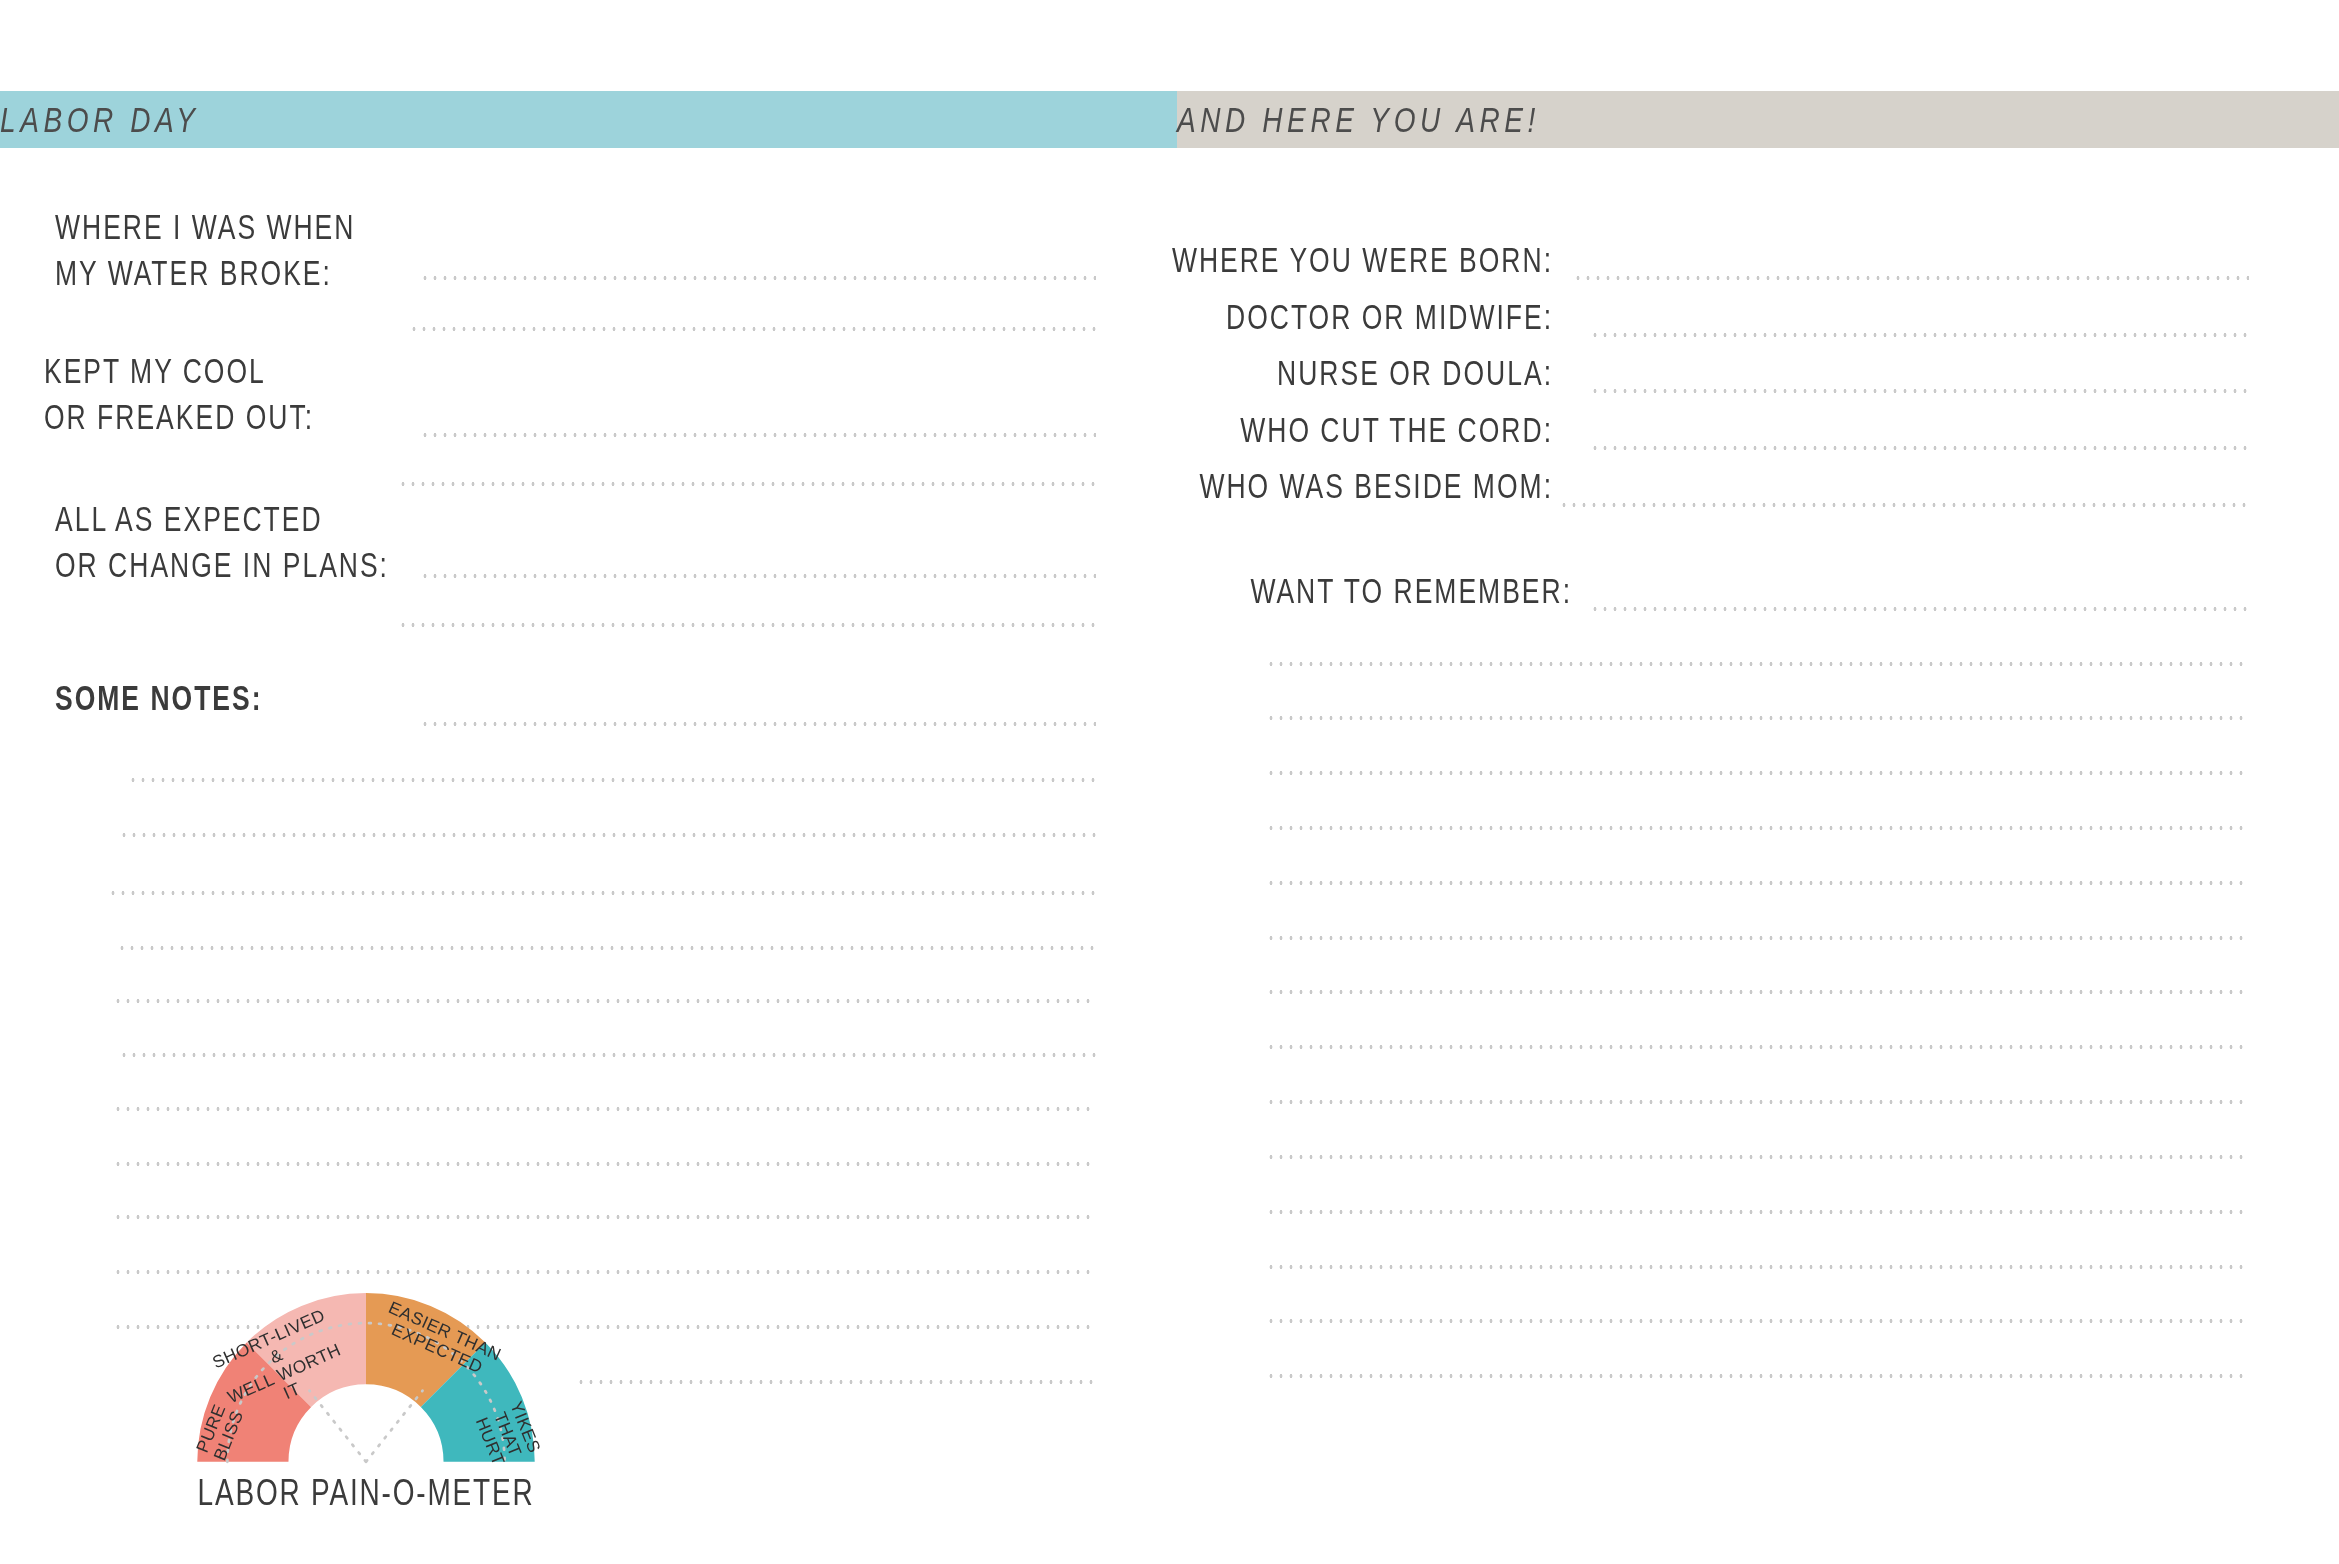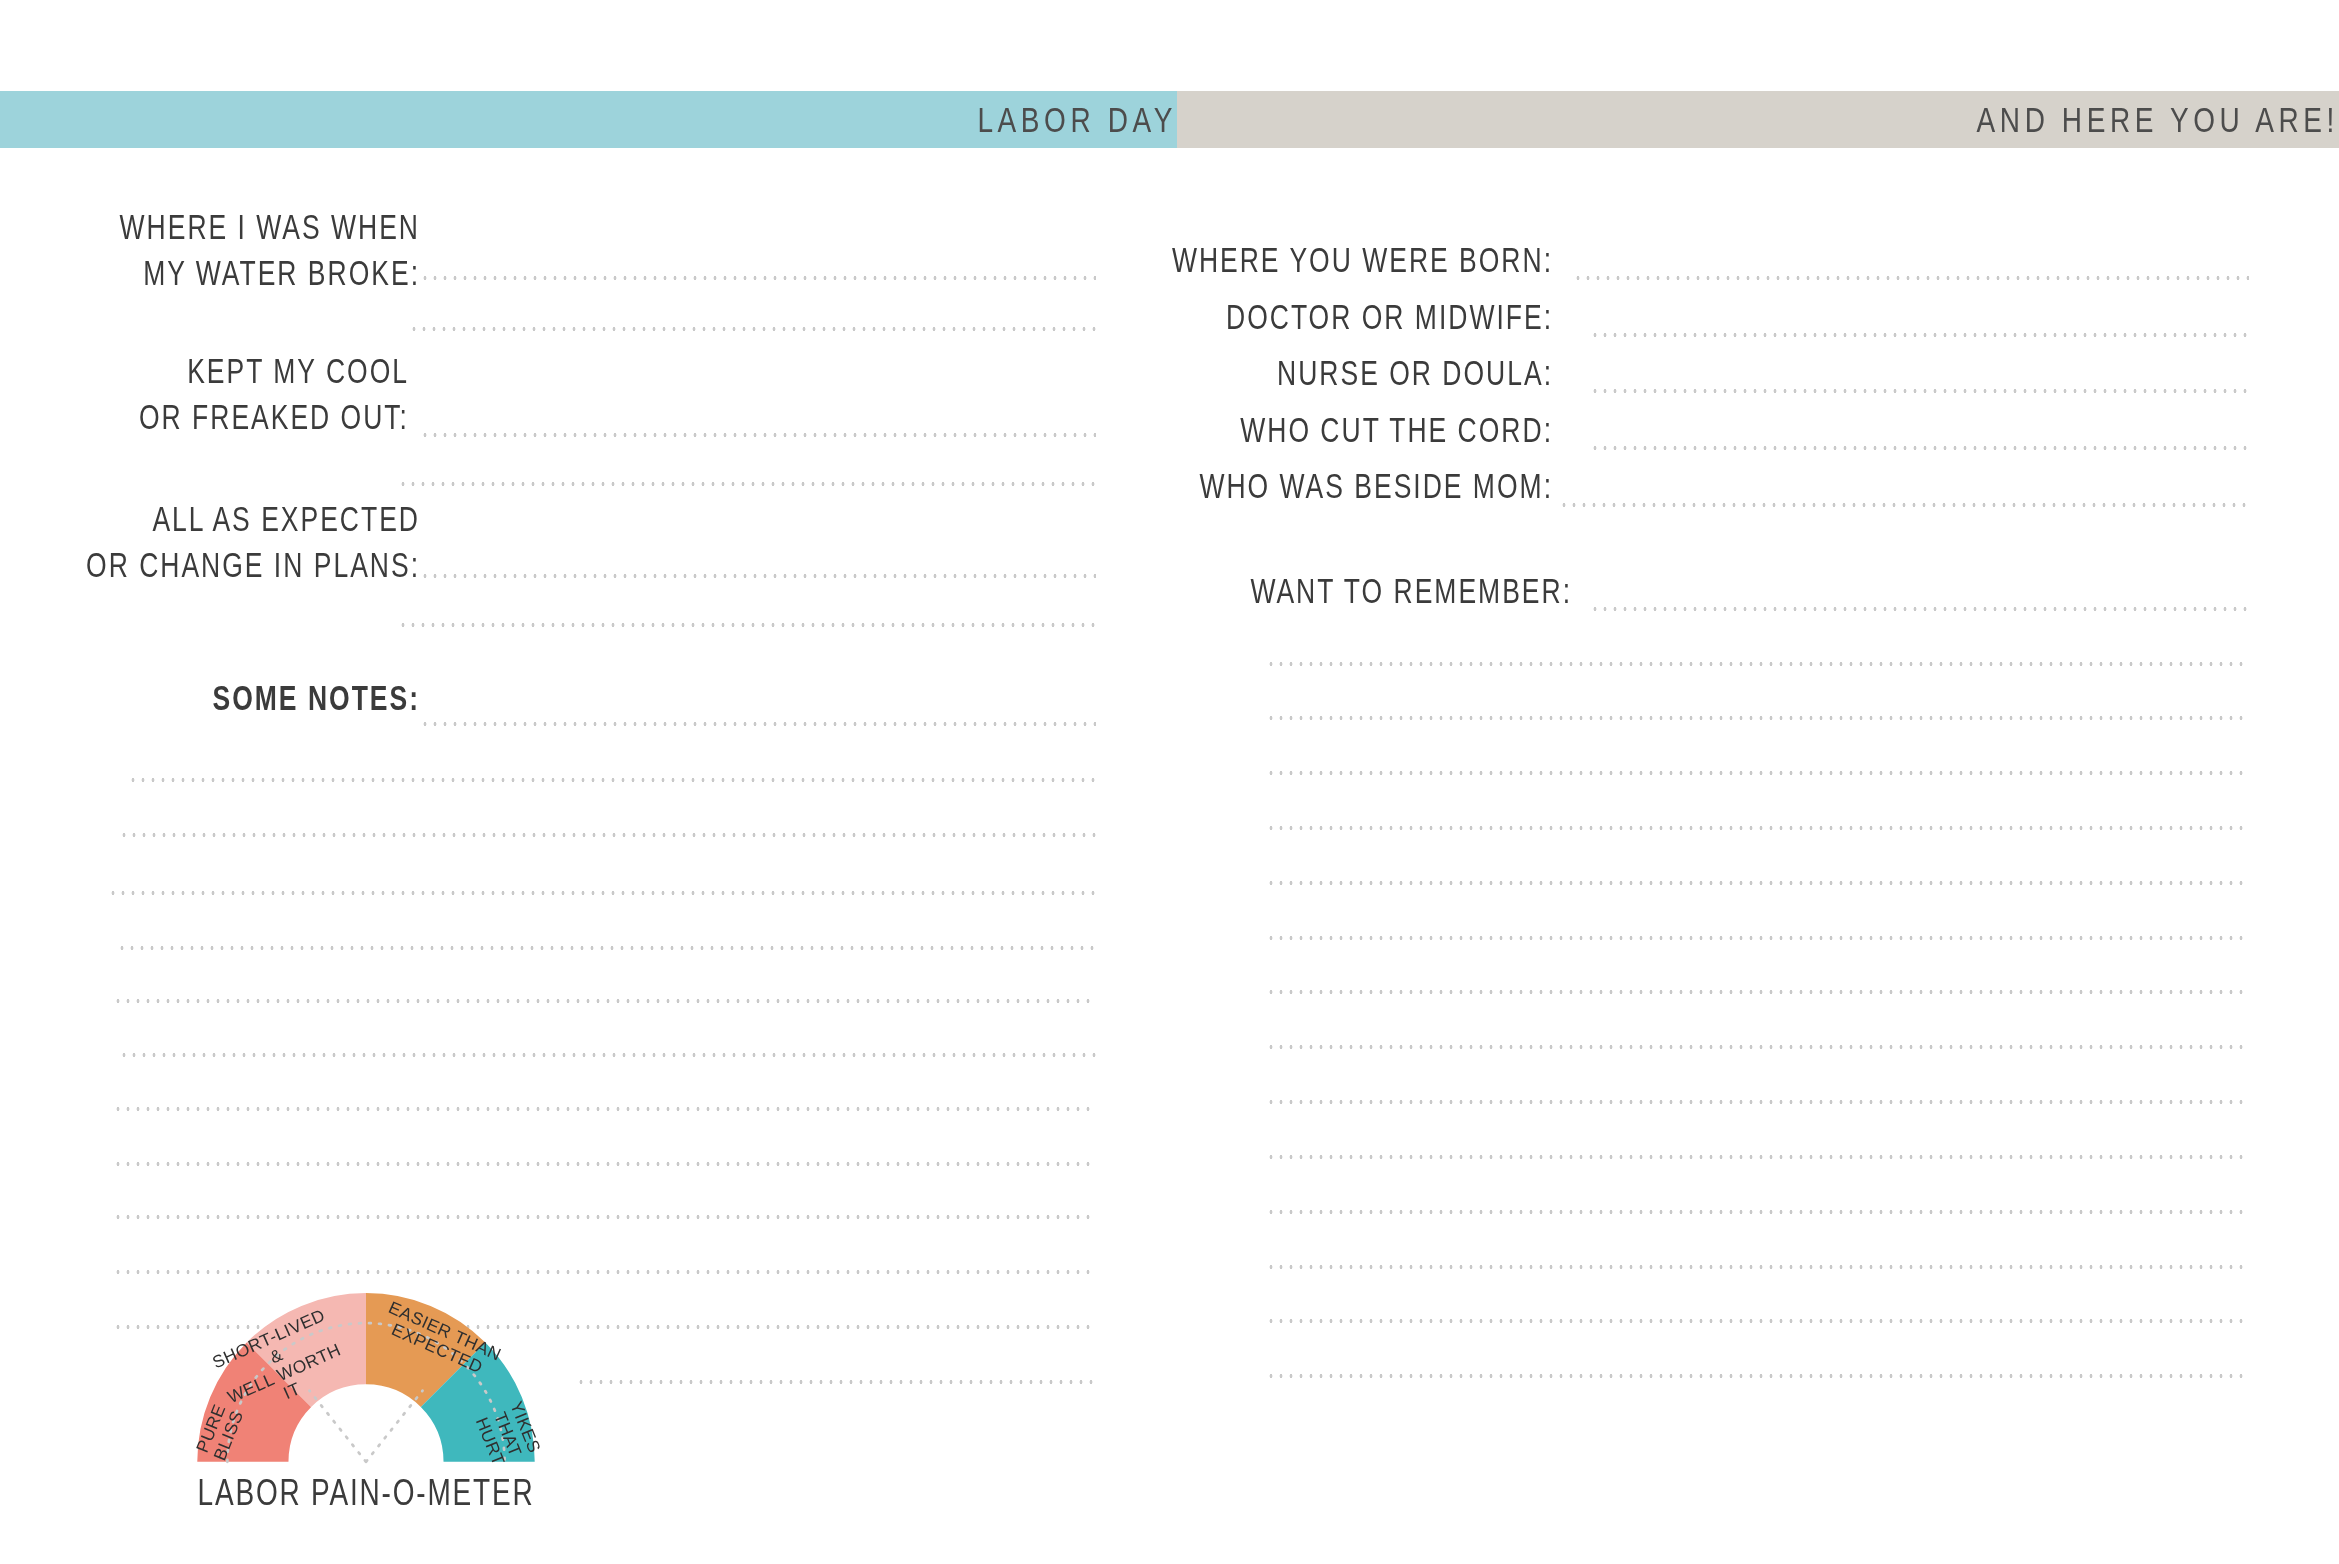--- a/index.html
+++ b/index.html
@@ -21,21 +21,22 @@
     top: 91px;
     left: 0;
     width: 2339px;
     height: 57px;
     display: flex;
   }
   .header-left, .header-right {
     height: 57px;
     display: flex;
     align-items: center;
-    justify-content: flex-end;
+    justify-content: flex-start;
+    font-style: italic;
   }
   .header-left {
     width: 1177px;
     background: #9dd3db;
   }
   .header-right {
     width: 1162px;
     background: #d6d2cb;
   }
   .header-title {
@@ -64,21 +65,20 @@
     height: 3.7px;
     background-image: radial-gradient(circle, #c9c9c9 1.5px, rgba(0,0,0,0) 1.6px);
     background-size: 10px 3.7px;
     background-repeat: repeat-x;
     background-position: 0 center;
   }
 
   
   .field-label {
     position: absolute;
-    text-align: right;
   }
 
   
   #pain-meter {
     position: absolute;
     left: 110px;
     top: 1252px;
     width: 512px;
     height: 265px;
   }

